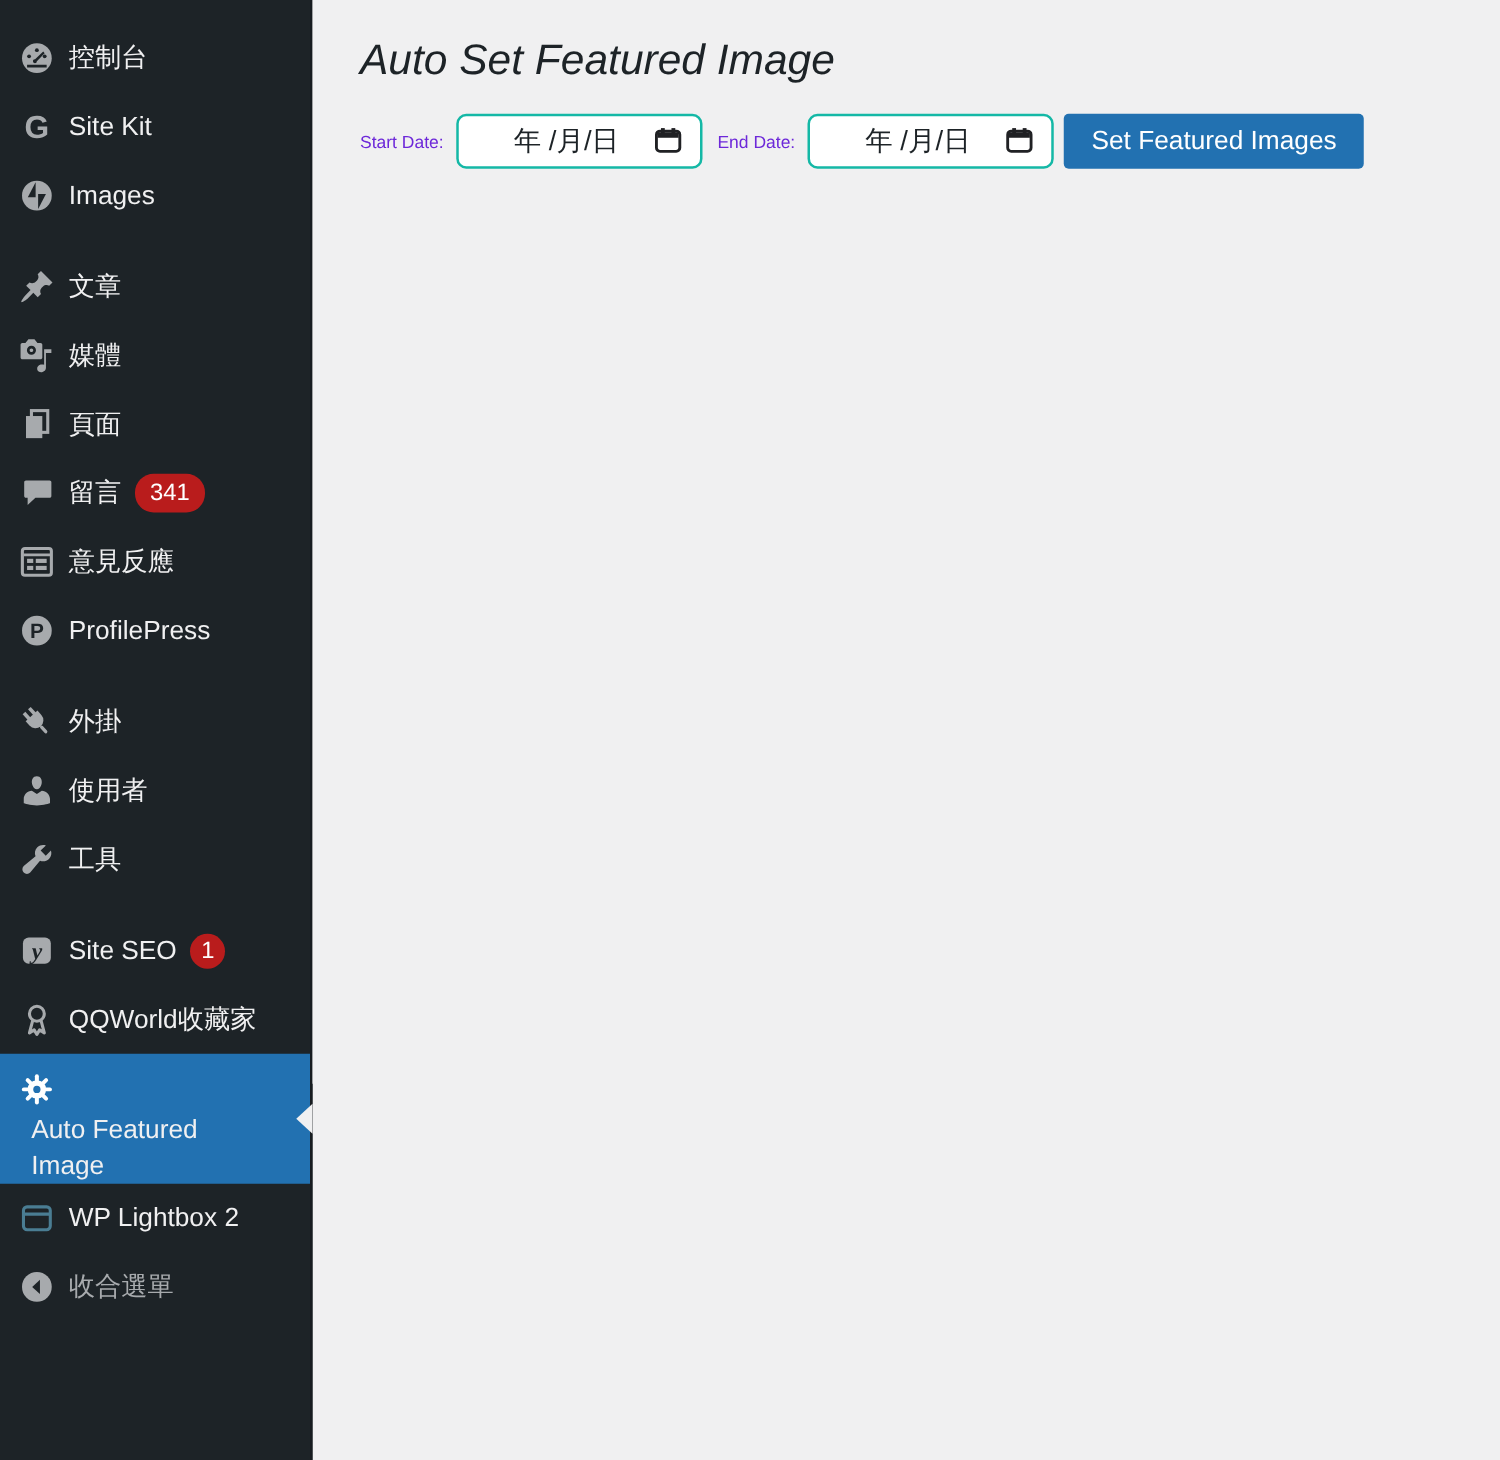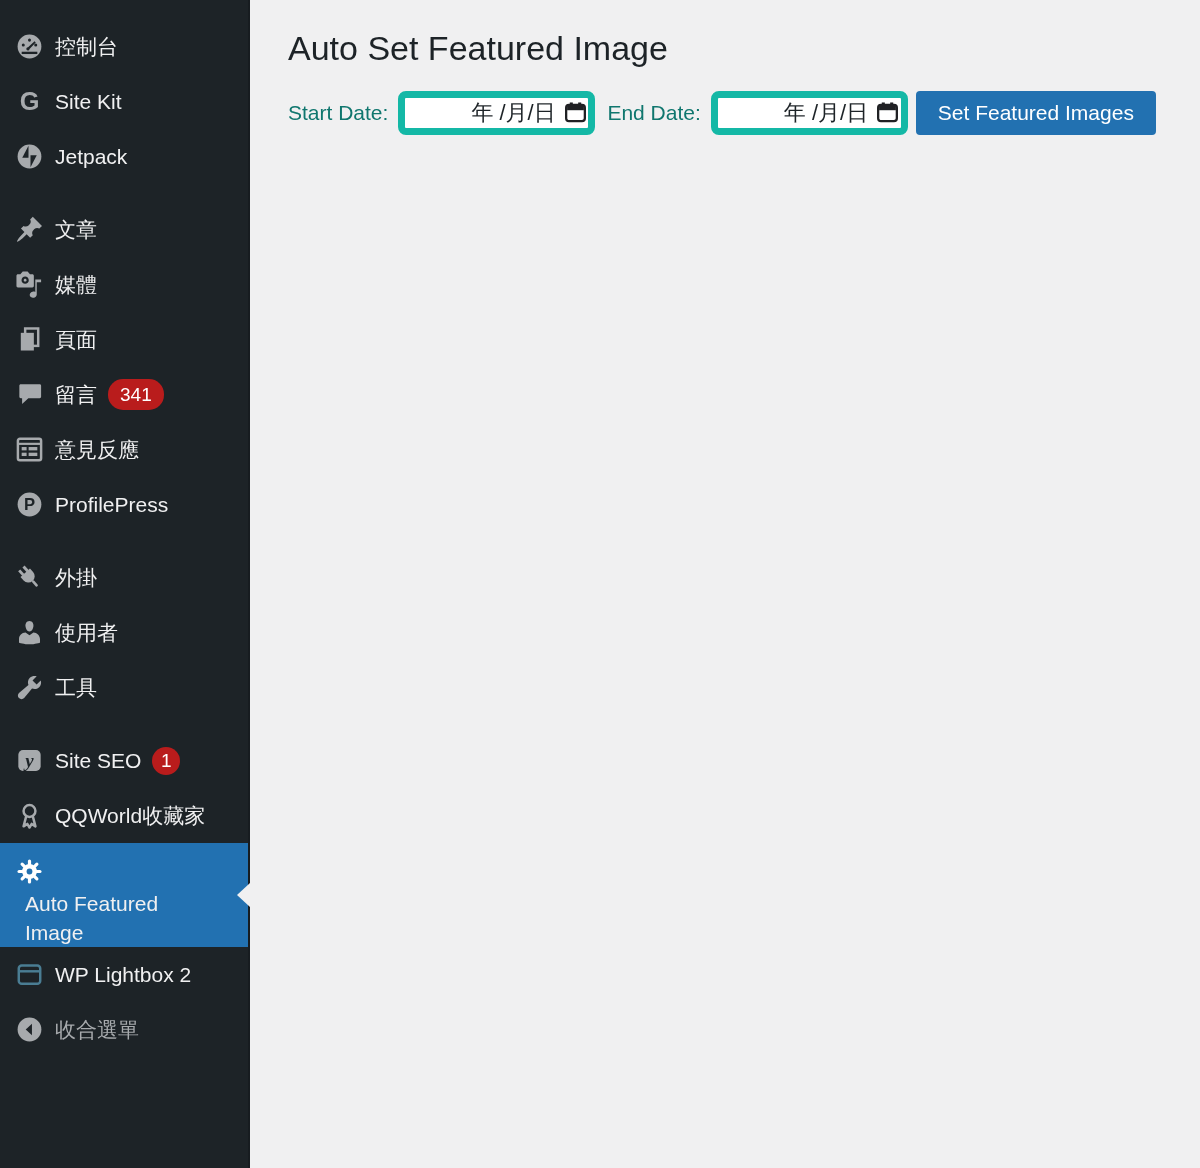--- a/index.html
+++ b/index.html
@@ -72,33 +72,33 @@
   .badge.circle{width:28px;height:28px;border-radius:50%;padding:0;}
 
   
   .content{
     flex:1;background:#f0f0f1;
     box-sizing:border-box;
     padding:27px 20px 0 38px;
   }
   .page-title{
     font-size:34px;font-weight:400;color:#1d2327;
-    margin:0 0 21px 0;line-height:1.25;
+    margin:0 0 21px 0;line-height:1.25;font-style:italic;
   }
   .form-row{display:flex;align-items:center;}
   .field-label{
-    font-size:21px;color:#0f766e;
+    font-size:14px;color:#6d28d9;
     margin-right:10px;white-space:nowrap;
   }
   .date-input{
     width:197px;height:44px;box-sizing:border-box;
     background:#ffffff;
-    border:7px solid #14b8a6;border-radius:8px;
+    border:2px solid #14b8a6;border-radius:8px;
     display:flex;align-items:center;justify-content:space-between;
-    padding:0 14px 0 66px;
+    padding:0 14px 0 44px;
     cursor:default;
   }
   .date-placeholder{font-size:22px;color:#1d2327;white-space:nowrap;}
   .calendar-icon{display:flex;align-items:center;margin-left:8px;}
   .gap-mid{width:12px;}
   .primary-btn{
     margin-left:8px;
     height:44px;padding:0 22px;
     background:#2271b1;color:#ffffff;
     border:none;border-radius:4px;
@@ -137,21 +137,21 @@
           <span class="menu-label">Site Kit</span>
         </div>
         <div class="menu-item">
           <span class="menu-icon">
             <svg width="29" height="29" viewBox="0 0 20 20">
               <circle cx="10" cy="10" r="8.2" fill="#a7aaad"></circle>
               <path d="M9.3 2.6v8.3H5z" fill="#1d2327"></path>
               <path d="M10.7 17.4V9.1H15z" fill="#1d2327"></path>
             </svg>
           </span>
-          <span class="menu-label">Jetpack</span>
+          <span class="menu-label">Images</span>
         </div>
       </div>
       <div class="menu-group">
         <div class="menu-item">
           <span class="menu-icon">
             <svg width="29" height="29" viewBox="0 0 20 20">
               <path fill="#a7aaad" d="M10.44 3.02l1.82-1.82 6.36 6.35-1.83 1.82c-1.05-.68-2.48-.57-3.41.36l-.75.75c-.92.93-1.04 2.35-.35 3.41l-1.83 1.82-2.41-2.41-2.8 2.79c-.42.42-3.38 2.71-3.8 2.29s1.86-3.39 2.28-3.81l2.79-2.79L4.1 9.36l1.83-1.82c1.05.69 2.48.57 3.4-.36l.75-.75c.93-.92 1.05-2.35.36-3.41z"></path>
             </svg>
           </span>
           <span class="menu-label">文章</span>

